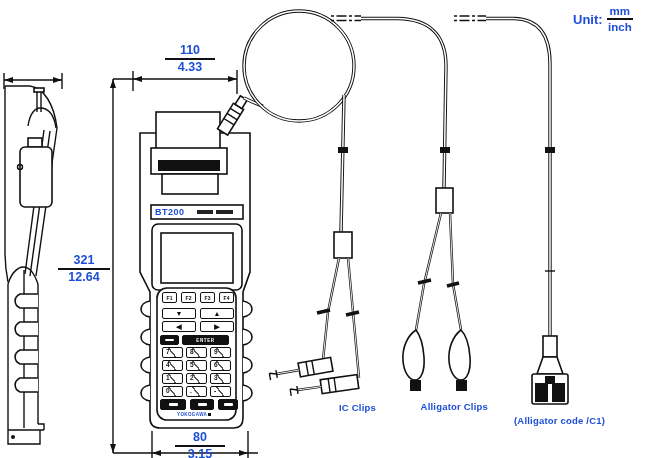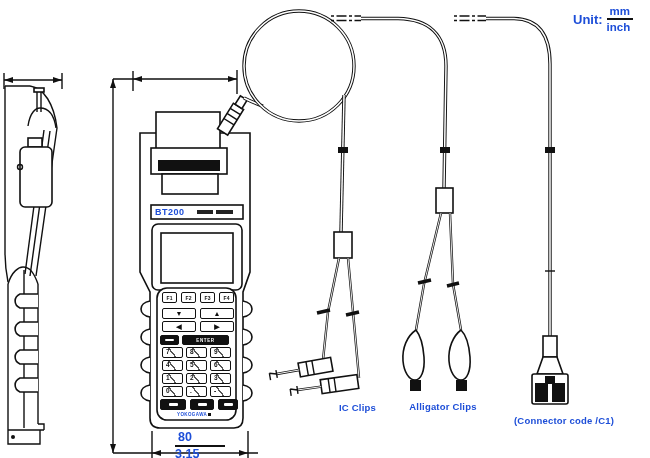--- a/index.html
+++ b/index.html
@@ -11,21 +11,21 @@
   .st{fill:#fff;stroke:#111;stroke-width:1.6;}
   .co{fill:none;stroke:#111;stroke-width:3.4;}
   .ci{fill:none;stroke:#fff;stroke-width:1.5;}
   .wo{fill:none;stroke:#111;stroke-width:2.4;}
   .wi{fill:none;stroke:#fff;stroke-width:0.9;}
   .dash{fill:none;stroke:#111;stroke-width:1.3;stroke-dasharray:3 2.5 10 2.5;}
   .blk{fill:#111;stroke:none;}
   .clamp{stroke:#111;stroke-width:3.6;fill:none;}
   
   .txt{position:absolute;color:#1d4ed8;}
-  .frac{line-height:1.05;font-weight:700;font-size:12.5px;}
+  .frac{text-align:center;line-height:1.05;font-weight:700;font-size:12.5px;}
   .frac .num{display:block;border-bottom:2px solid #111;padding:0 3px 1px;}
   .frac .den{display:block;padding-top:1px;}
   .unitrow{display:flex;align-items:center;gap:4px;font-weight:700;font-size:13px;}
   .unitrow .frac{font-size:11.5px;}
   .acc-label{font-size:9.5px;font-weight:700;letter-spacing:.2px;}
   
   .model-label{font-size:9px;font-weight:700;letter-spacing:.5px;}
   .smudge{position:absolute;background:#222;}
   .key{position:absolute;border:1.5px solid #111;border-radius:2px;background:#fff;
        box-sizing:border-box;display:flex;align-items:center;justify-content:center;
@@ -179,30 +179,38 @@
 
 <div class="txt unitrow" style="left:573px;top:5px;">
   <span>Unit:</span>
   <span class="frac">
     <span class="num">mm</span>
     <span class="den">inch</span>
   </span>
 </div>
 
 
-
+<div class="txt frac" style="left:165px;top:44px;width:50px;">
+  <span class="num">110</span>
+  <span class="den">4.33</span>
+</div>
+
+<div class="txt frac" style="left:58px;top:254px;width:52px;">
+  <span class="num">321</span>
+  <span class="den">12.64</span>
+</div>
 
 <div class="txt frac" style="left:175px;top:431px;width:50px;">
   <span class="num">80</span>
   <span class="den">3.15</span>
 </div>
 
 <div class="txt acc-label" style="left:318px;top:402px;width:58px;text-align:right;">IC Clips</div>
-<div class="txt acc-label" style="left:398px;top:401px;width:90px;text-align:center;">Alligator Clips</div>
-<div class="txt acc-label" style="left:514px;top:415px;width:130px;">(Connector code /C1)</div>
+<div class="txt acc-label" style="left:398px;top:401px;width:90px;text-align:right;">Alligator Clips</div>
+<div class="txt acc-label" style="left:514px;top:415px;width:130px;">(Alligator code /C1)</div>
 
 <div class="txt model-label" style="left:155px;top:207px;">BT200</div>
 <div class="smudge" style="left:197px;top:210px;width:16px;height:4px;"></div>
 <div class="smudge" style="left:216px;top:210px;width:17px;height:4px;"></div>
 
 <div class="key fkey" style="left:162px;top:292px;width:15px;height:11px;">F1</div>
 <div class="key fkey" style="left:181px;top:292px;width:15px;height:11px;">F2</div>
 <div class="key fkey" style="left:200px;top:292px;width:15px;height:11px;">F3</div>
 <div class="key fkey" style="left:219px;top:292px;width:15px;height:11px;">F4</div>
 

